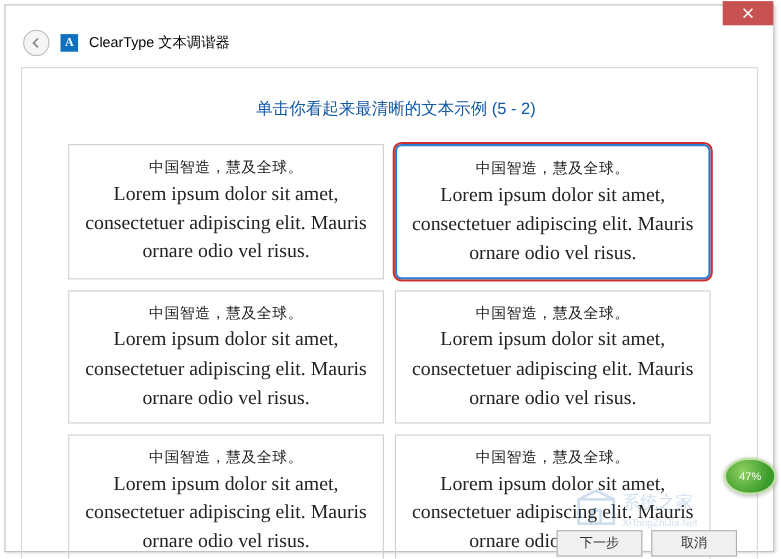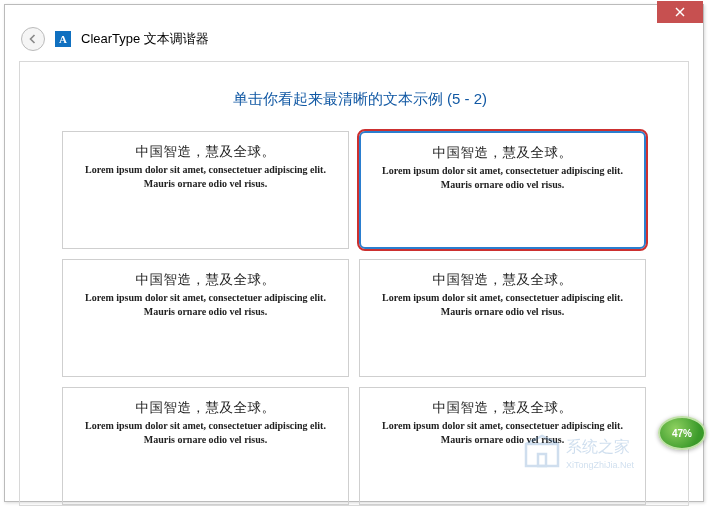--- a/index.html
+++ b/index.html
@@ -92,21 +92,21 @@
   color: #222;
   min-height: 118px;
 }
 .sample.selected {
   border: 2px solid #2a7ecf;
   outline: 2px solid #cc3030;
   outline-offset: 0px;
   border-radius: 6px;
 }
 .sample .cn { display:block; margin-bottom: 1px; letter-spacing: 0.5px;}
-.sample .en { display:block; font-family: "Times New Roman", Georgia, serif; font-size: 10px; font-weight: bold; }
+.sample .en { display:block; font-family: "Times New Roman", Georgia, serif; font-size: 18px; }
 .footer-btns {
   position: absolute;
   bottom: 10px;
   right: 18px;
   display: flex;
   gap: 8px;
 }
 .btn {
   min-width: 78px;
   height: 24px;
@@ -122,21 +122,21 @@
   position: absolute;
   right: 4px;
   bottom: 58px;
   width: 48px; height: 34px;
   border-radius: 50%;
   background: radial-gradient(circle at 35% 35%, #8ed060, #3a9a2a 70%);
   border: 2px solid #c0e0a8;
   display: flex; align-items: center; justify-content: center;
   color: #fff;
   font-size: 10px;
-  font-weight: bold;
+  font-weight: normal;
   box-shadow: 0 1px 4px rgba(0,0,0,0.3);
   z-index: 10;
 }
 .watermark {
   position: absolute;
   right: 18px;
   bottom: 25px;
   opacity: 0.22;
   z-index: 9;
   pointer-events: none;
@@ -192,20 +192,24 @@
       <div class="sample">
         <span class="cn">中国智造，慧及全球。</span>
         <span class="en">Lorem ipsum dolor sit amet, consectetuer adipiscing elit. Mauris ornare odio vel risus.</span>
       </div>
       <div class="sample">
         <span class="cn">中国智造，慧及全球。</span>
         <span class="en">Lorem ipsum dolor sit amet, consectetuer adipiscing elit. Mauris ornare odio vel risus.</span>
       </div>
     </div>
 
+    <div class="footer-btns">
+      <div class="btn">下一步</div>
+      <div class="btn">取消</div>
+    </div>
 
     <div class="watermark">
       <svg viewBox="0 0 150 46">
         <g stroke="#2a6fb5" stroke-width="2.5" fill="none">
           <path d="M6 14 L22 6 L38 14 L38 36 L6 36 Z"></path>
           <line x1="6" y1="14" x2="38" y2="14"></line>
           <rect x="18" y="24" width="8" height="12"></rect>
         </g>
         <text x="46" y="22" font-size="16" fill="#2a6fb5" font-family="Microsoft YaHei">系统之家</text>
         <text x="46" y="38" font-size="9" fill="#2a6fb5" font-family="Arial">XiTongZhiJia.Net</text>

